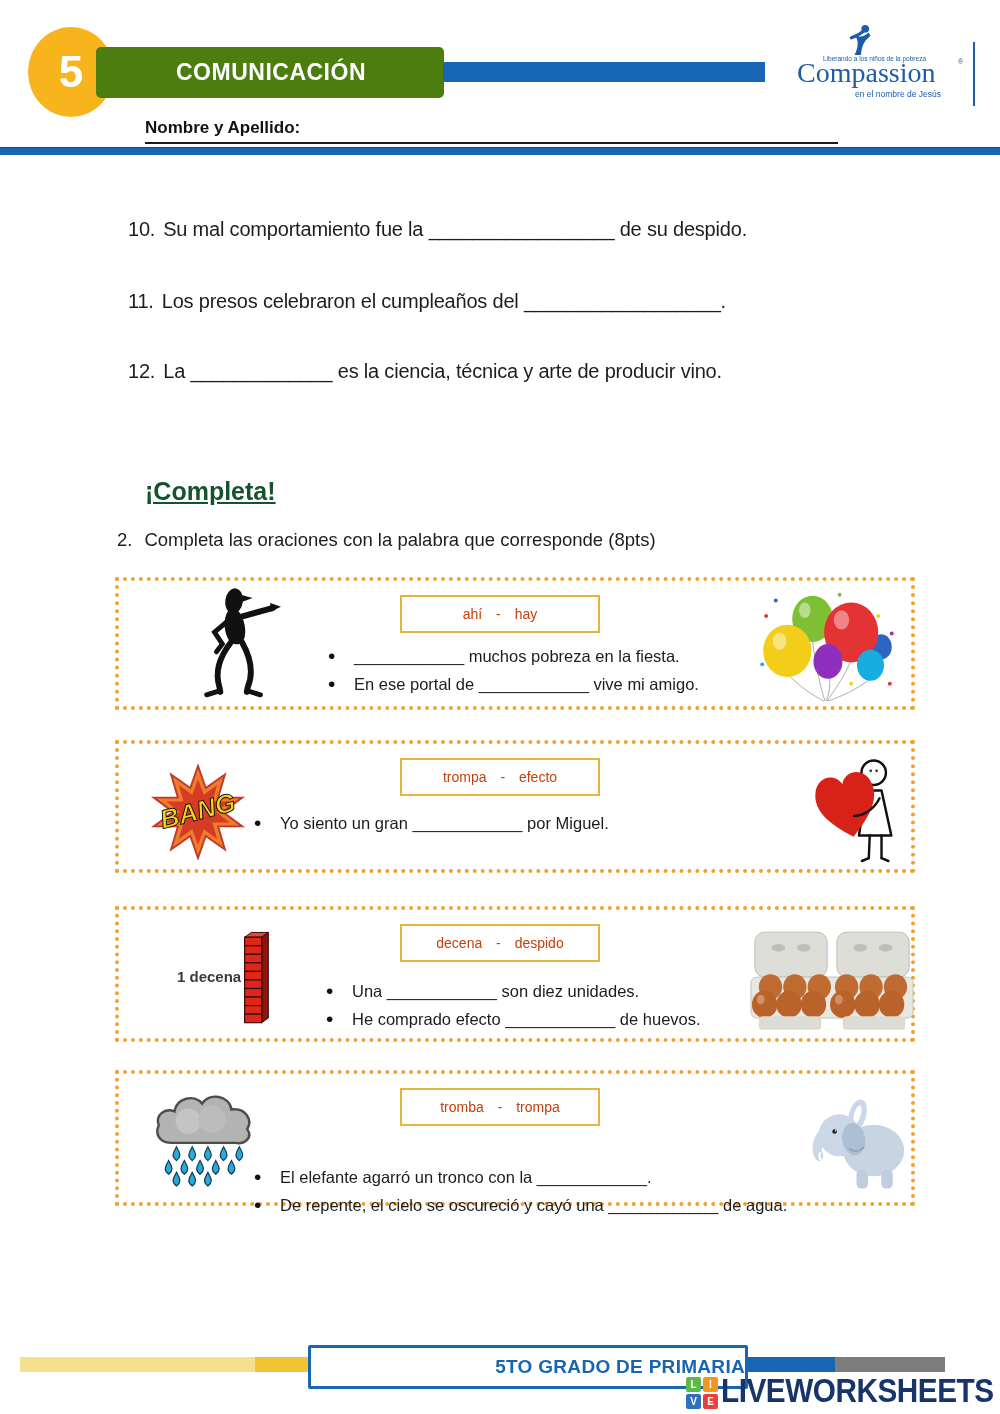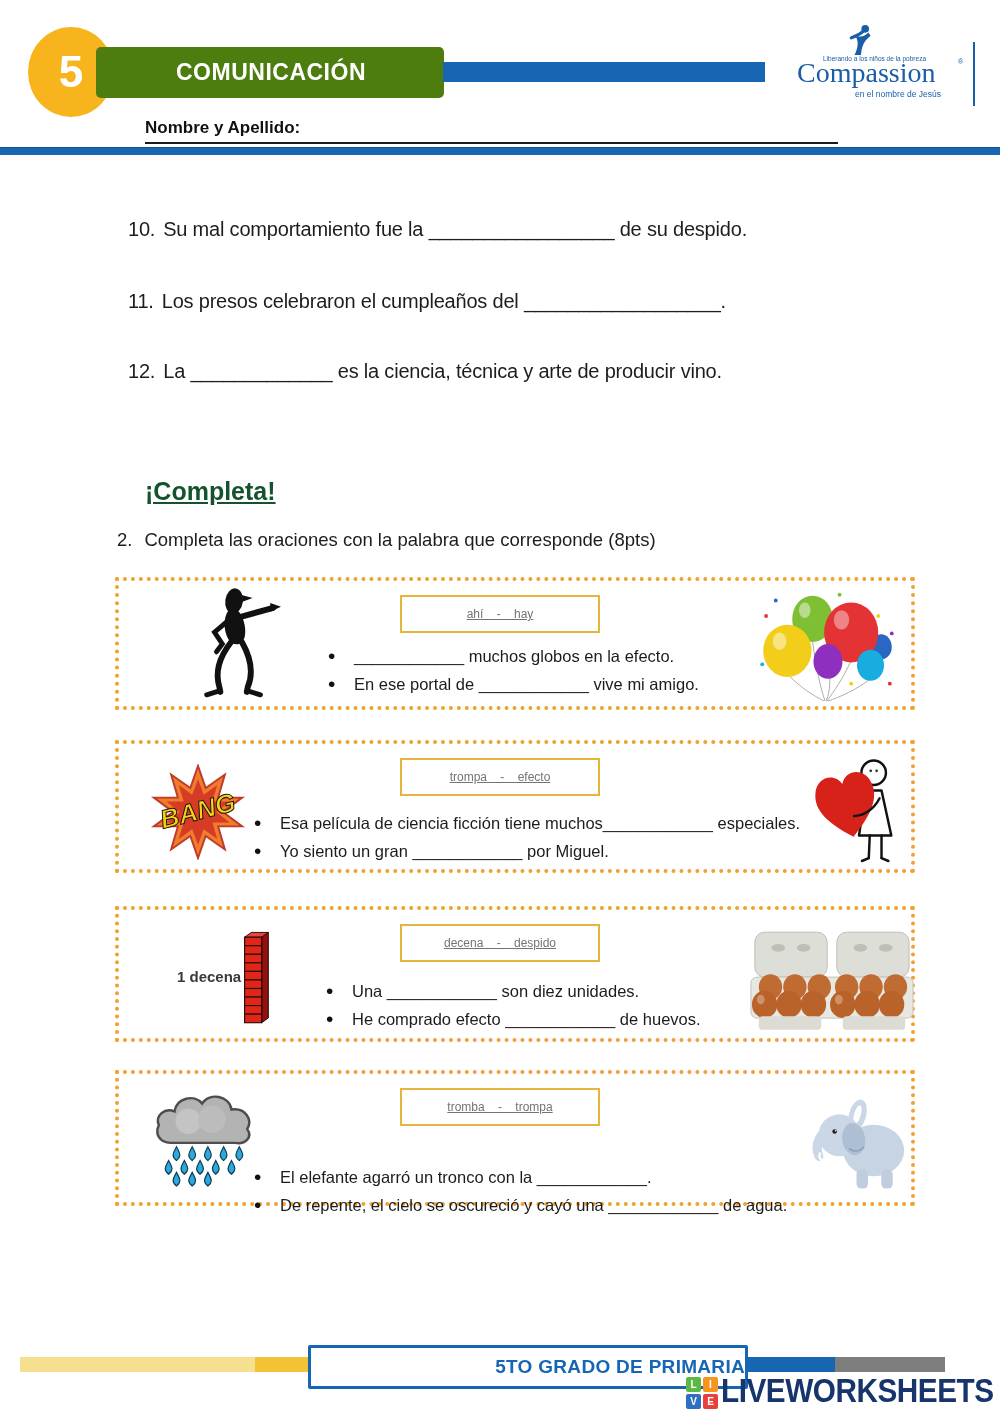--- a/index.html
+++ b/index.html
@@ -39,21 +39,21 @@
 
   
   .activity-box{position:absolute;left:115px;width:792px;border:4px dotted #F2A02F;background:#fff;}
   .box1{top:577px;height:125px;}
   .box2{top:740px;height:125px;}
   .box3{top:906px;height:128px;}
   .box4{top:1070px;height:128px;}
 
   .word-pair{position:absolute;left:281px;top:14px;width:196px;height:34px;border:2px solid #E5B53C;
     background:#fff;display:flex;align-items:center;justify-content:center;
-    font-size:12px;color:#737373;word-spacing:10px;text-decoration:underline;}
+    font-size:14px;color:#c2410c;word-spacing:10px;}
 
   .sentences{position:absolute;list-style:none;margin:0;padding:0;font-size:16.5px;color:#1c1c1c;}
   .sentences li{margin-bottom:9px;position:relative;padding-left:28px;white-space:nowrap;}
   .sentences li::before{content:"\2022";position:absolute;left:2px;top:-3px;font-size:21px;color:#111;}
   .box1 .sentences{left:207px;top:66px;}
   .box2 .sentences{left:133px;top:70px;}
   .box3 .sentences{left:205px;top:72px;}
   .box4 .sentences{left:133px;top:70px;margin-top:24px;}
 
   .icon-abs{position:absolute;}
@@ -134,21 +134,21 @@
       <path d="M36,36 L22,48 L30,60 L24,68" stroke="#111" stroke-width="5" fill="none" stroke-linecap="round"></path>
       <path d="M39,58 C28,72 22,88 27,104 L28,109" stroke="#111" stroke-width="6" fill="none" stroke-linecap="round"></path>
       <path d="M50,58 C59,74 62,90 56,104 L55,109" stroke="#111" stroke-width="6" fill="none" stroke-linecap="round"></path>
       <path d="M27,108 L14,112" stroke="#111" stroke-width="5" stroke-linecap="round"></path>
       <path d="M56,108 L69,112" stroke="#111" stroke-width="5" stroke-linecap="round"></path>
     </svg>
 
     <div class="word-pair">ahí - hay</div>
 
     <ul class="sentences">
-      <li>____________ muchos globos en la efecto.</li>
+      <li>____________ muchos pobreza en la fiesta.</li>
       <li>En ese portal de ____________ vive mi amigo.</li>
     </ul>
 
     <svg class="icon-abs" style="left:633px;top:6px;" width="150" height="116" viewBox="0 0 150 120">
       <path d="M36,92 C48,104 60,112 72,118" stroke="#aaa" fill="none"></path>
       <path d="M60,56 C64,84 68,104 73,118" stroke="#aaa" fill="none"></path>
       <path d="M100,76 C92,94 82,108 75,118" stroke="#aaa" fill="none"></path>
       <path d="M78,94 C78,104 77,112 74,118" stroke="#aaa" fill="none"></path>
       <path d="M120,95 C106,106 88,114 76,118" stroke="#aaa" fill="none"></path>
       <ellipse cx="131" cy="62" rx="11" ry="13" fill="#2C66C4"></ellipse>
@@ -174,21 +174,20 @@
   <div class="activity-box box2">
     <svg class="icon-abs" style="left:28px;top:20px;" width="102" height="96" viewBox="0 0 100 100">
       <polygon points="50,2 58,25 78,11 71,35 96,35 76,50 96,65 71,65 78,89 58,75 50,98 42,75 22,89 29,65 4,65 24,50 4,35 29,35 22,11 42,25" fill="#EF7D2B" stroke="#C0392B" stroke-width="2"></polygon>
       <polygon points="50,16 56,32 70,22 65,39 83,39 69,50 83,61 65,61 70,78 56,68 50,84 44,68 30,78 35,61 17,61 31,50 17,39 35,39 30,22 44,32" fill="#D63B26"></polygon>
       <text x="50" y="58" text-anchor="middle" transform="rotate(-14 50 50)" font-family="Liberation Sans, sans-serif" font-size="27" font-weight="bold" font-style="italic" fill="#F7D117" stroke="#111" stroke-width="1">BANG</text>
     </svg>
 
     <div class="word-pair">trompa - efecto</div>
 
     <ul class="sentences">
-      <li>Esa película de ciencia ficción tiene muchos____________ especiales.</li>
       <li>Yo siento un gran ____________ por Miguel.</li>
     </ul>
 
     <svg class="icon-abs" style="left:690px;top:12px;" width="98" height="112" viewBox="0 0 100 112">
       <circle cx="66" cy="16" r="12.5" fill="#fff" stroke="#111" stroke-width="2.5"></circle>
       <circle cx="63" cy="14" r="1.4" fill="#333"></circle>
         <circle cx="69" cy="14" r="1.4" fill="#333"></circle>
       <polygon points="58,34 74,34 84,80 51,80" fill="#fff" stroke="#111" stroke-width="2.5" stroke-linejoin="round"></polygon>
       <line x1="62" y1="80" x2="61" y2="103" stroke="#111" stroke-width="2.5" stroke-linecap="round"></line>
       <line x1="74" y1="80" x2="74" y2="103" stroke="#111" stroke-width="2.5" stroke-linecap="round"></line>

